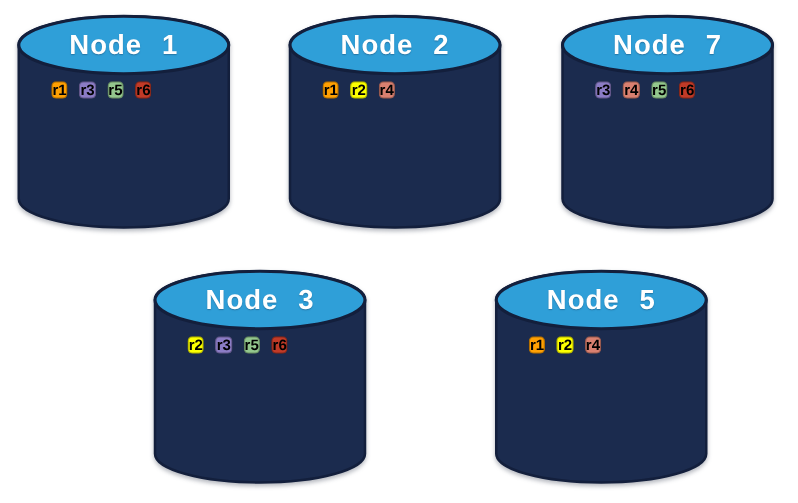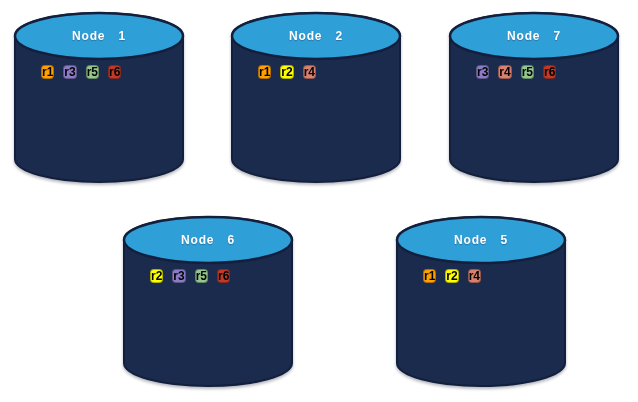--- a/index.html
+++ b/index.html
@@ -40,21 +40,21 @@
   .node-title {
     position: absolute;
     top: 4px;
     left: 2px;
     right: 2px;
     height: 44px;
     display: flex;
     align-items: center;
     justify-content: center;
     color: var(--title-color, #ffffff);
-    font-size: 12px;
+    font-size: 22px;
     font-weight: bold;
     letter-spacing: 0.8px;
     word-spacing: 9px;
     text-shadow: 0 1px 1px rgba(20, 40, 70, 0.35);
   }
   .bars {
     position: absolute;
     top: 55px;
     left: 28px;
     right: 28px;
@@ -120,21 +120,21 @@
         <div class="bar" style="background: rgb(147, 199, 141);">r5</div>
         <div class="bar" style="background: rgb(193, 58, 39);">r6</div>
       </div>
     </div>
 
     <div class="node" style="left: 122px; top: 214px;">
       <svg class="cyl" viewBox="0 0 172 175" aria-hidden="true">
         <path class="cyl-body" d="M2,26 V149 a84,23 0 0 0 168,0 V26 a84,23 0 0 0 -168,0 Z"></path>
         <ellipse class="cyl-top" cx="86" cy="26" rx="84" ry="23"></ellipse>
       </svg>
-      <div class="node-title">Node 6</div>
+      <div class="node-title">Node 3</div>
       <div class="bars">
         <div class="bar" style="background: rgb(252, 255, 0);">r2</div>
         <div class="bar" style="background: rgb(139, 124, 197);">r3</div>
         <div class="bar" style="background: rgb(147, 199, 141);">r5</div>
         <div class="bar" style="background: rgb(193, 58, 39);">r6</div>
       </div>
     </div>
 
     <div class="node" style="left: 347px; top: 214px; margin-left: 48px;">
       <svg class="cyl" viewBox="0 0 172 175" aria-hidden="true">

